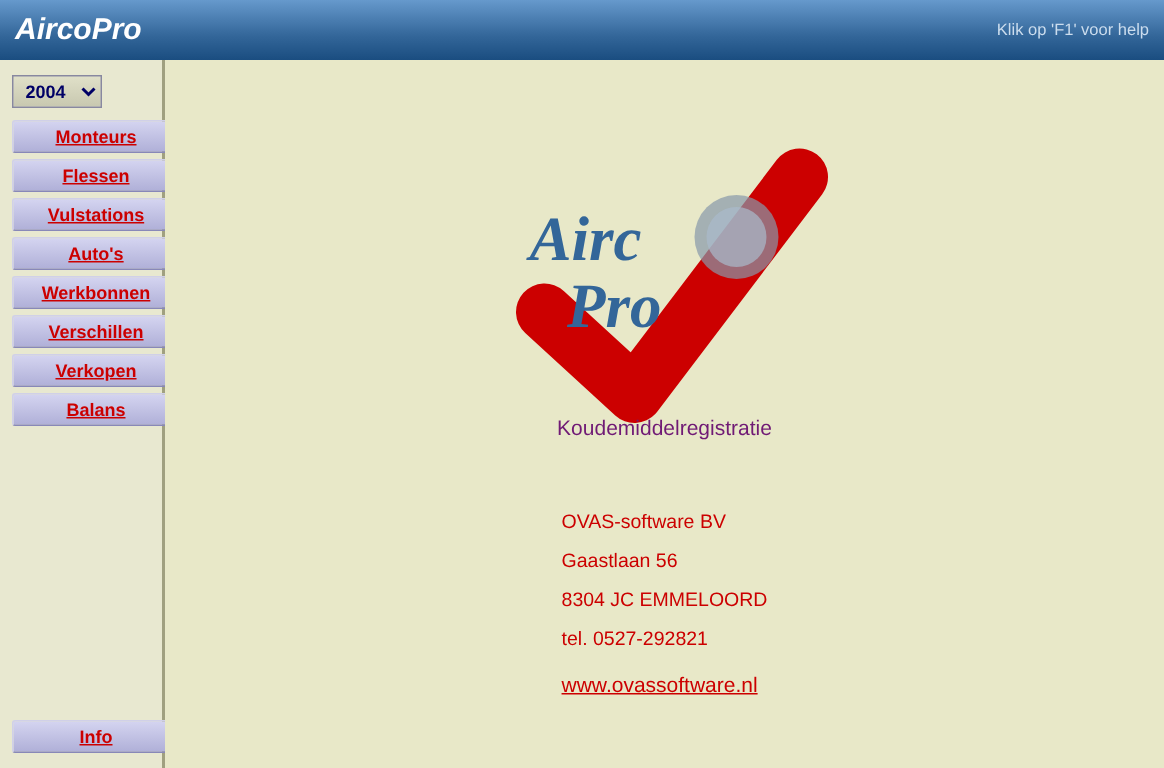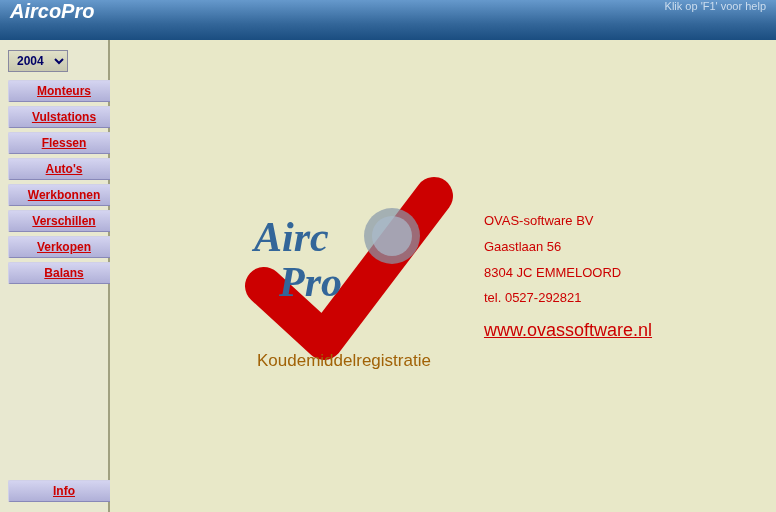--- a/index.html
+++ b/index.html
@@ -10,20 +10,21 @@
       font-family: Arial, sans-serif;
       background: #c8c8a0;
     }
 
     
     #title-bar {
       width: 100%;
       height: 40px;
       background: linear-gradient(to bottom, #6699cc, #336699 60%, #1a4d80);
       display: flex;
+      align-items: center;
       justify-content: space-between;
       padding: 0 10px;
     }
     #app-title {
       color: white;
       font-size: 20px;
       font-weight: bold;
       font-style: italic;
     }
     #help-text {
@@ -93,55 +94,56 @@
       flex: 1;
       background: #e8e8c8;
       display: flex;
       align-items: center;
       justify-content: center;
       position: relative;
     }
 
     #logo-area {
       display: flex;
+      flex-direction: column;
       align-items: center;
       gap: 30px;
     }
 
     #company-info {
       display: flex;
       flex-direction: column;
       gap: 5px;
     }
     #company-info p {
       color: #cc0000;
       font-size: 13px;
       line-height: 1.6;
     }
     #company-info a {
       color: #cc0000;
-      font-size: 18px;
+      font-size: 14px;
       margin-top: 6px;
       display: block;
     }
 
     
     .logo-wrapper {
       position: relative;
       width: 220px;
       height: 220px;
     }
     .logo-subtitle {
       position: absolute;
       bottom: 15px;
       left: 0;
       right: 0;
       text-align: center;
-      font-size: 17px;
-      color: #a16207;
+      font-size: 14px;
+      color: #701a75;
       z-index: 2;
     }
   </style>
 </head>
 <body>
 
 <div id="title-bar">
   <span id="app-title">AircoPro</span>
   <span id="help-text">Klik op 'F1' voor help</span>
 </div>
@@ -152,22 +154,22 @@
 
     <div class="year-row">
       <select class="year-select">
         <option>2004</option>
         <option>2003</option>
         <option>2002</option>
       </select>
     </div>
 
     <button class="nav-btn">Monteurs</button>
+    <button class="nav-btn">Flessen</button>
     <button class="nav-btn">Vulstations</button>
-    <button class="nav-btn">Flessen</button>
     <button class="nav-btn">Auto's</button>
     <button class="nav-btn">Werkbonnen</button>
     <button class="nav-btn">Verschillen</button>
     <button class="nav-btn">Verkopen</button>
     <button class="nav-btn">Balans</button>
 
     <div class="sidebar-spacer"></div>
 
     <button class="nav-btn">Info</button>
   </div>

